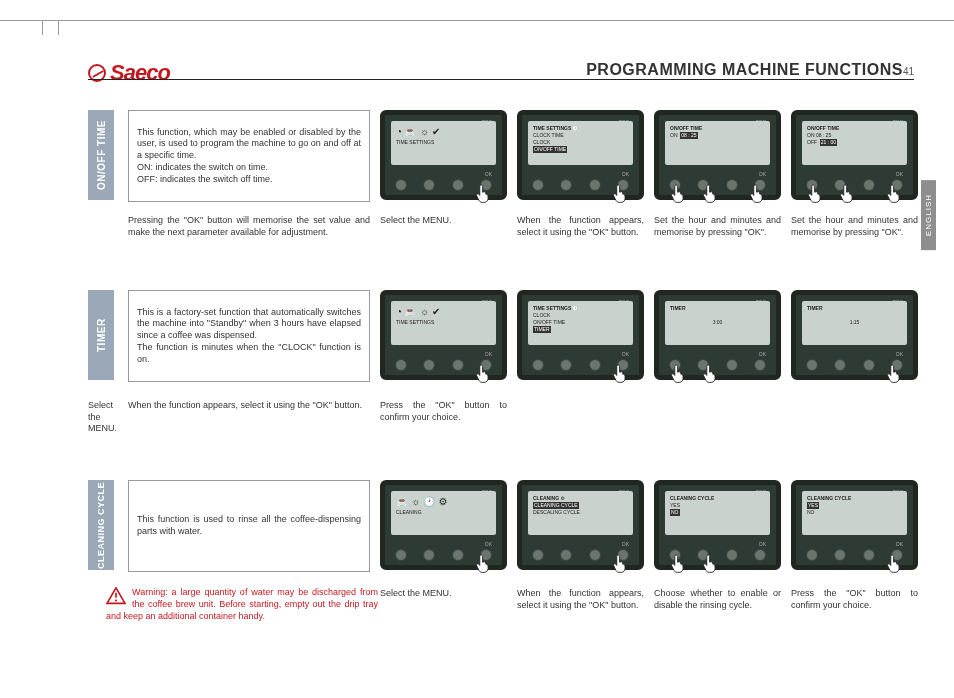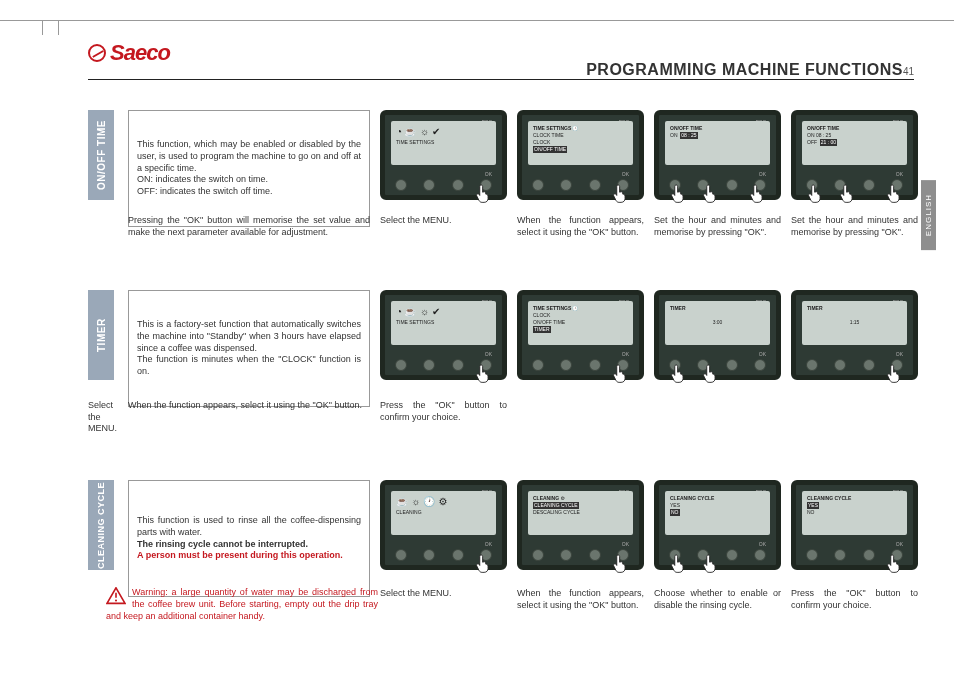--- a/index.html
+++ b/index.html
@@ -14,21 +14,21 @@
   }
   .top-rule {
     position: absolute; top: 20px; left: 0; width: 954px;
     border-top: 1px solid #999;
   }
   .tick { position: absolute; top: 0; width: 1px; height: 14px; background: #999; }
   .tick.a { left: 42px; }
   .tick.b { left: 58px; }
 
   .logo {
-    position: absolute; left: 88px; top: 40px;
+    position: absolute; left: 88px; top: 60px;
     display: flex; align-items: center; gap: 4px;
   }
   .logo-mark {
     width: 18px; height: 18px; border-radius: 50%;
     border: 2px solid #c4181f; position: relative;
   }
   .logo-mark::after {
     content: ""; position: absolute; left: 2px; top: 7px;
     width: 12px; height: 2px; background: #c4181f; transform: rotate(-30deg);
   }
@@ -66,21 +66,21 @@
 
   .vlabel {
     background: #9aa8b8; color: #fff; font-weight: 700;
     font-size: 10px; writing-mode: vertical-rl; transform: rotate(180deg);
     display: flex; align-items: center; justify-content: center;
     text-align: center; height: 90px; width: 26px;
     letter-spacing: 0.5px;
   }
 
   .desc-box {
-    border: 1px solid #999; padding: 6px 8px; height: 117px;
+    border: 1px solid #999; padding: 6px 8px; height: 92px;
     font-size: 9px; line-height: 1.3; text-align: justify;
     display: flex; flex-direction: column; justify-content: center;
   }
   .desc-box p + p { margin-top: 0; }
 
   .display {
     width: 127px; height: 90px; background: #2e3a34;
     border-radius: 6px; padding: 6px; position: relative;
     border: 5px solid #1f2720;
   }
@@ -328,22 +328,20 @@
 <div class="caption-row cr2">
   <div>Select the MENU.</div>
   <div>When the function appears, select it using the "OK" button.</div>
   <div>Press the "OK" button to confirm your choice.</div>
 </div>
 
 <div class="section s3">
   <div class="vlabel" style="font-size:9px;">CLEANING CYCLE</div>
   <div class="desc-box">
     <p>This function is used to rinse all the coffee-dispensing parts with water.</p>
-    <p><span class="bold">The rinsing cycle cannot be interrupted.</span><br>
-       <span class="red">A person must be present during this operation.</span></p>
   </div>
   <div class="display">
     <div class="esc-lbl">ESC</div>
     <div class="screen">
         <div class="row-icons">☕ ☼ 🕐 ⚙</div>
         <div>CLEANING</div>
       </div>
     <div class="ok-lbl">OK</div>
     <div class="btn-row">
         <div class="dbtn"></div>

